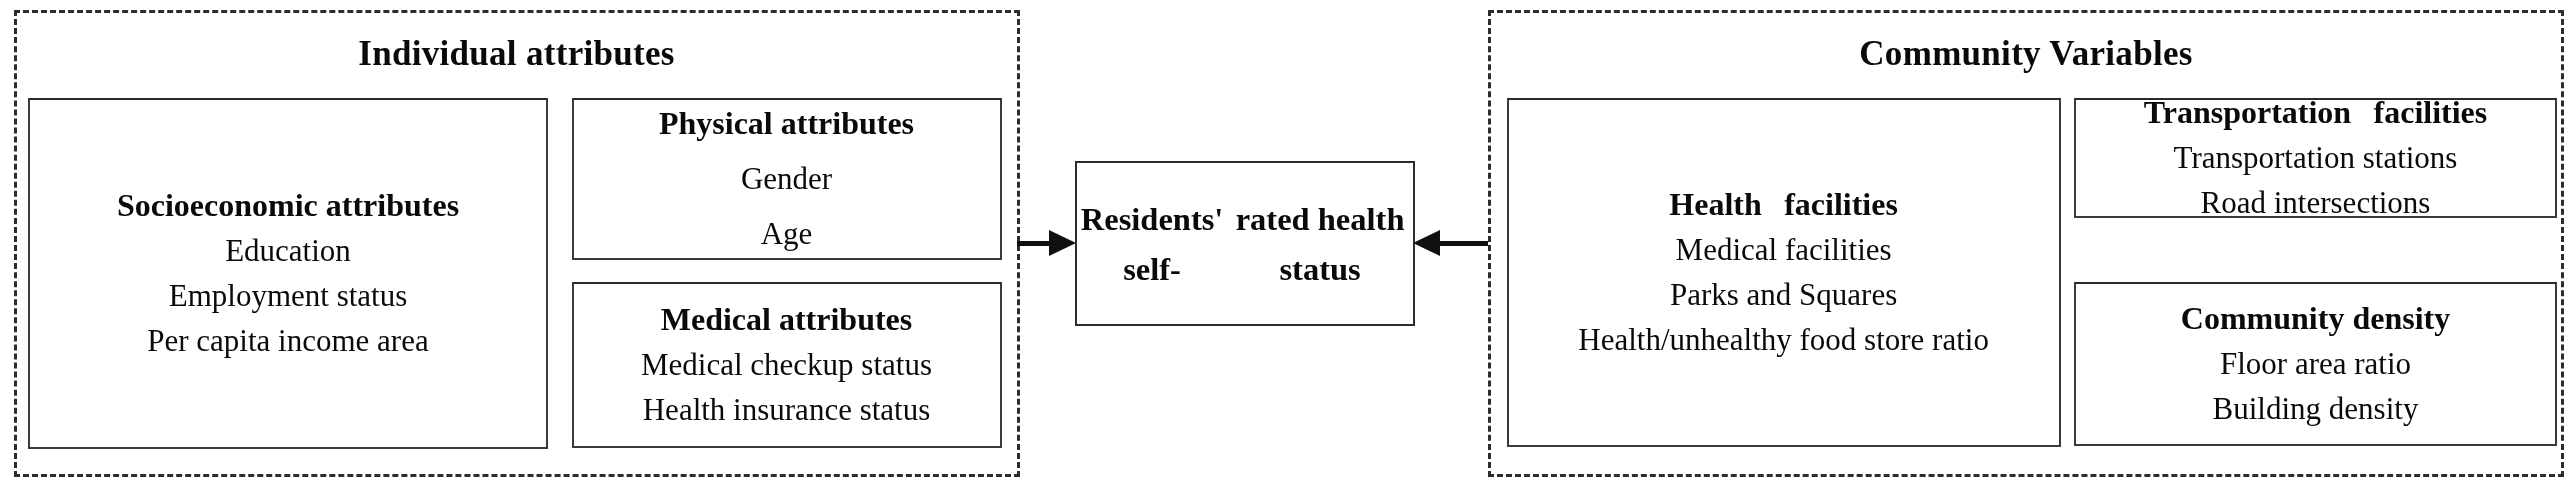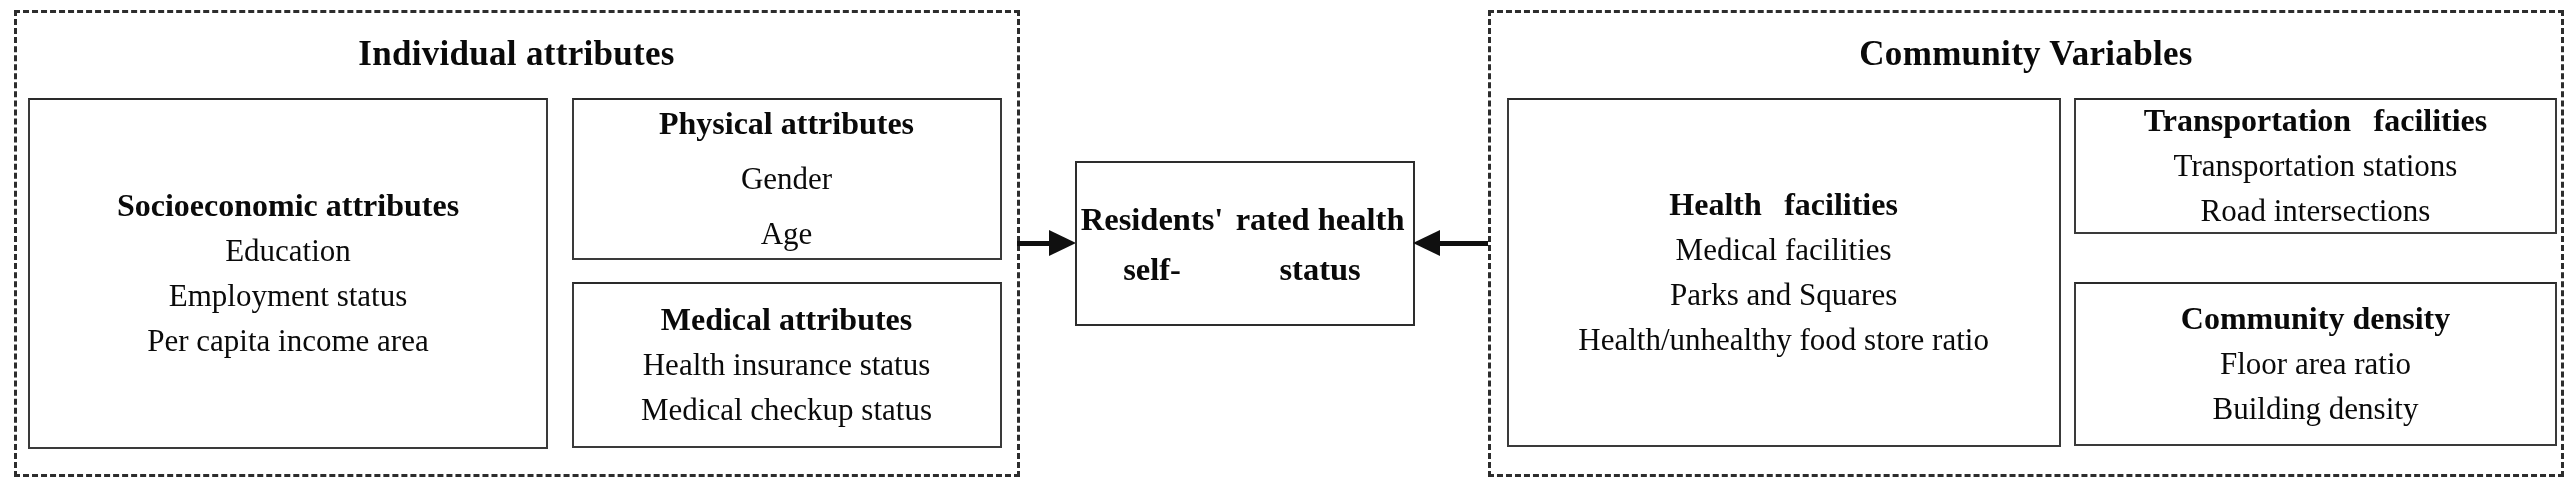--- a/index.html
+++ b/index.html
@@ -48,21 +48,21 @@
     font-size: 31px;
     line-height: 45px;
   }
   .box-title { font-weight: bold; font-size: 32px; line-height: 45px; }
   .wide-words { word-spacing: 0.45em; }
   
   #socioeconomic-box { left: 11.5px;  top: 85px; width: 520px; height: 351px; }
   #physical-box      { left: 555px; top: 85px; width: 430px; height: 162px; gap: 10px; }
   #medical-box       { left: 555px; top: 269px; width: 430px; height: 166px; }
   #health-box        { left: 15.6px;  top: 85px; width: 554px; height: 349px; }
-  #transportation-box{ left: 583px; top: 85px; width: 483px; height: 136px; }
+  #transportation-box{ left: 583px; top: 85px; width: 483px; height: 120px; }
   #density-box       { left: 583px; top: 269px; width: 483px; height: 164px; }
   
   .center-box {
     position: absolute;
     left: 1075px; top: 161px; width: 340px; height: 165px;
     border: 2.7px solid #2d2d2d;
     background: #ffffff;
     display: flex;
     flex-direction: row;
     align-items: center;
@@ -107,22 +107,22 @@
     </div>
 
     <div class="inner-box" id="physical-box">
       <div class="box-title">Physical attributes</div>
       <div class="box-item">Gender</div>
       <div class="box-item">Age</div>
     </div>
 
     <div class="inner-box" id="medical-box">
       <div class="box-title">Medical attributes</div>
+      <div class="box-item">Medical checkup status</div>
       <div class="box-item">Health insurance status</div>
-      <div class="box-item">Medical checkup status</div>
     </div>
   </div>
 
   <div class="arrow-line" id="arrow-left-line"></div>
   <div class="arrow-head" id="arrow-left-head"></div>
 
   <div class="center-box">
     <div>Residents' self-</div>
     <div>rated health status</div>
   </div>

